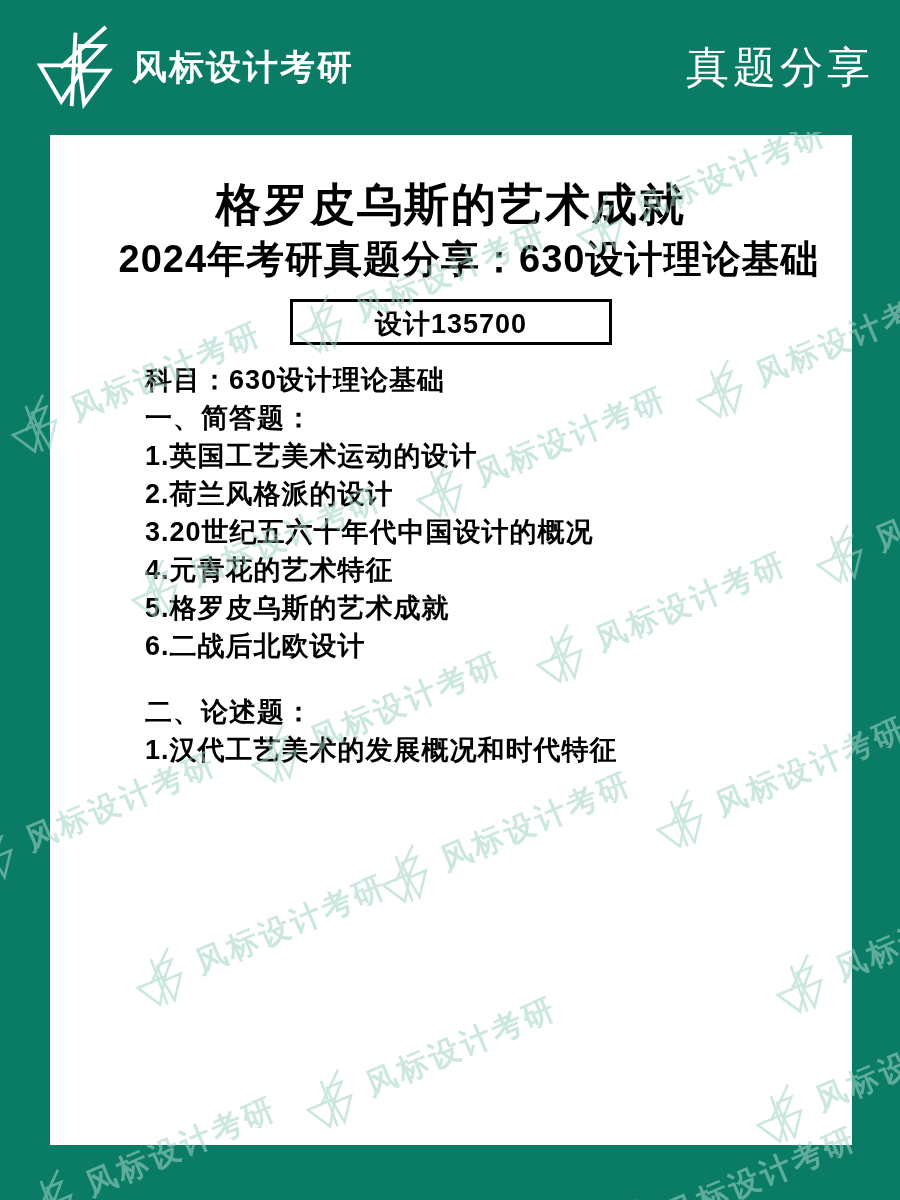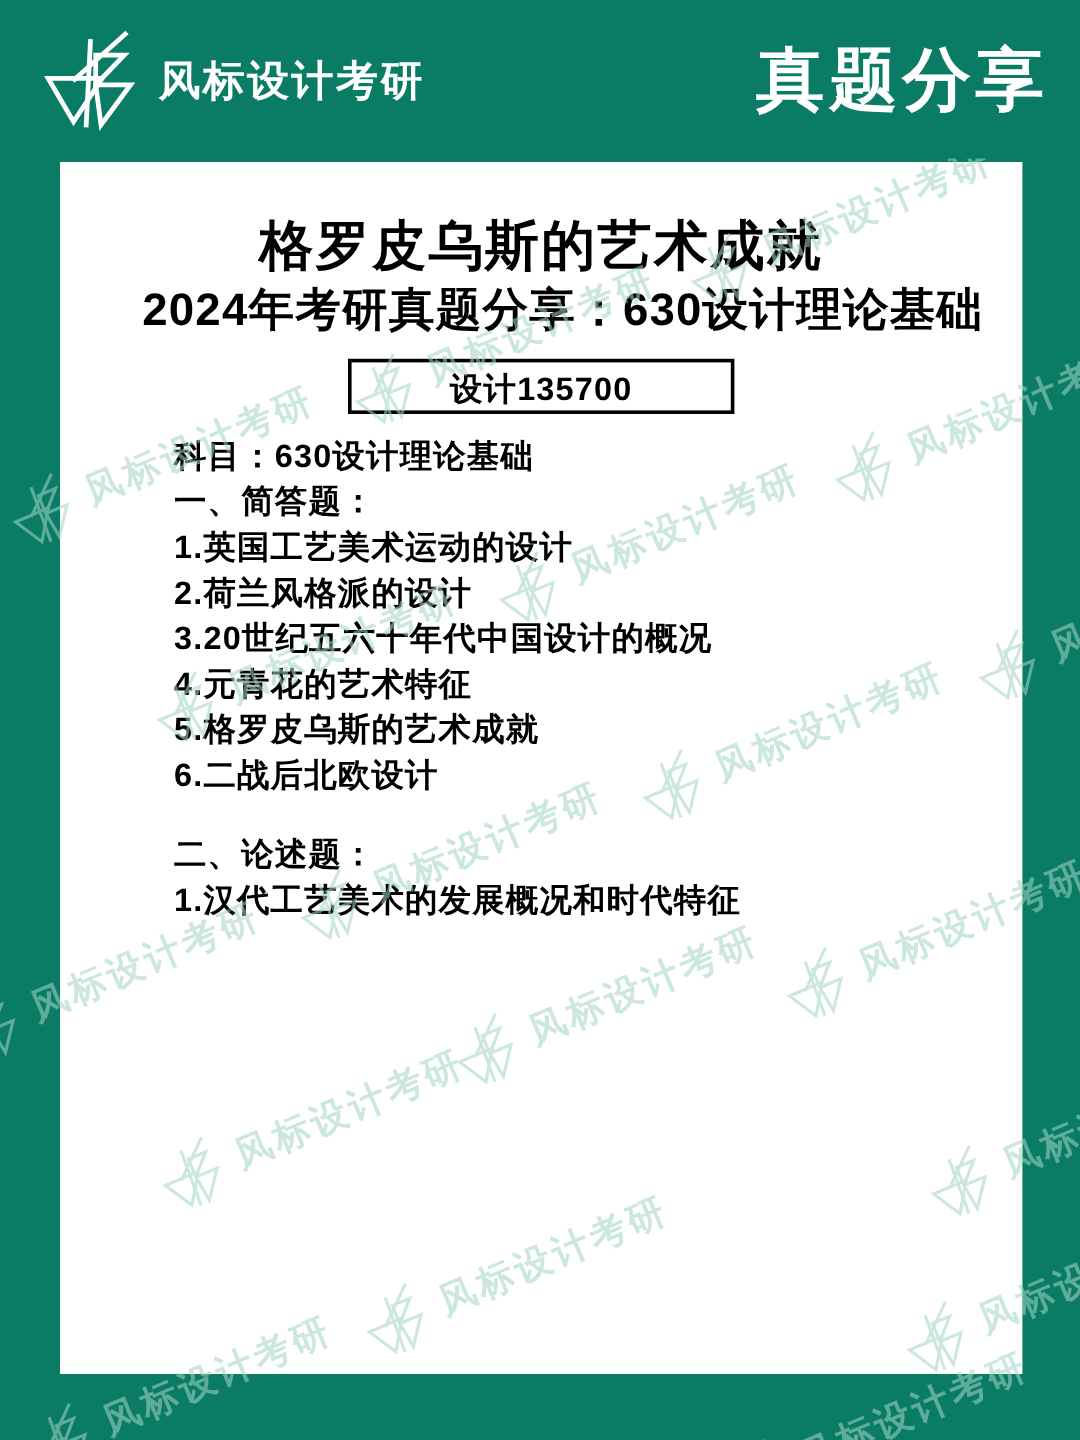--- a/index.html
+++ b/index.html
@@ -16,21 +16,21 @@
     position:absolute; top:0; left:0; width:900px; height:135px;
     display:flex; align-items:center;
     padding:0 26px 0 34px;
     color:#fff; z-index:2;
   }
   .brand { display:flex; align-items:center; gap:10px; }
   .brand-logo { width:88px; height:90px; display:block; color:#fff; }
   .brand-logo svg { width:100%; height:100%; display:block; }
   .logo-paths path { fill:none; stroke:currentColor; stroke-width:4.5; stroke-linecap:square; stroke-linejoin:miter; }
   .brand-name { font-size:35px; font-weight:900; letter-spacing:2px; white-space:nowrap; }
-  .badge { margin-left:auto; font-size:57px; font-weight:700; letter-spacing:4px; white-space:nowrap; }
+  .badge { margin-left:auto; font-size:43px; font-weight:400; letter-spacing:4px; white-space:nowrap; }
   
   .card {
     position:absolute; left:50px; top:135px; width:802px; height:1010px;
     background:#fff; z-index:1;
   }
   .page-title {
     margin-top:42px; text-align:center;
     font-size:45px; line-height:56px; font-weight:900; letter-spacing:2px;
   }
   .page-subtitle {

